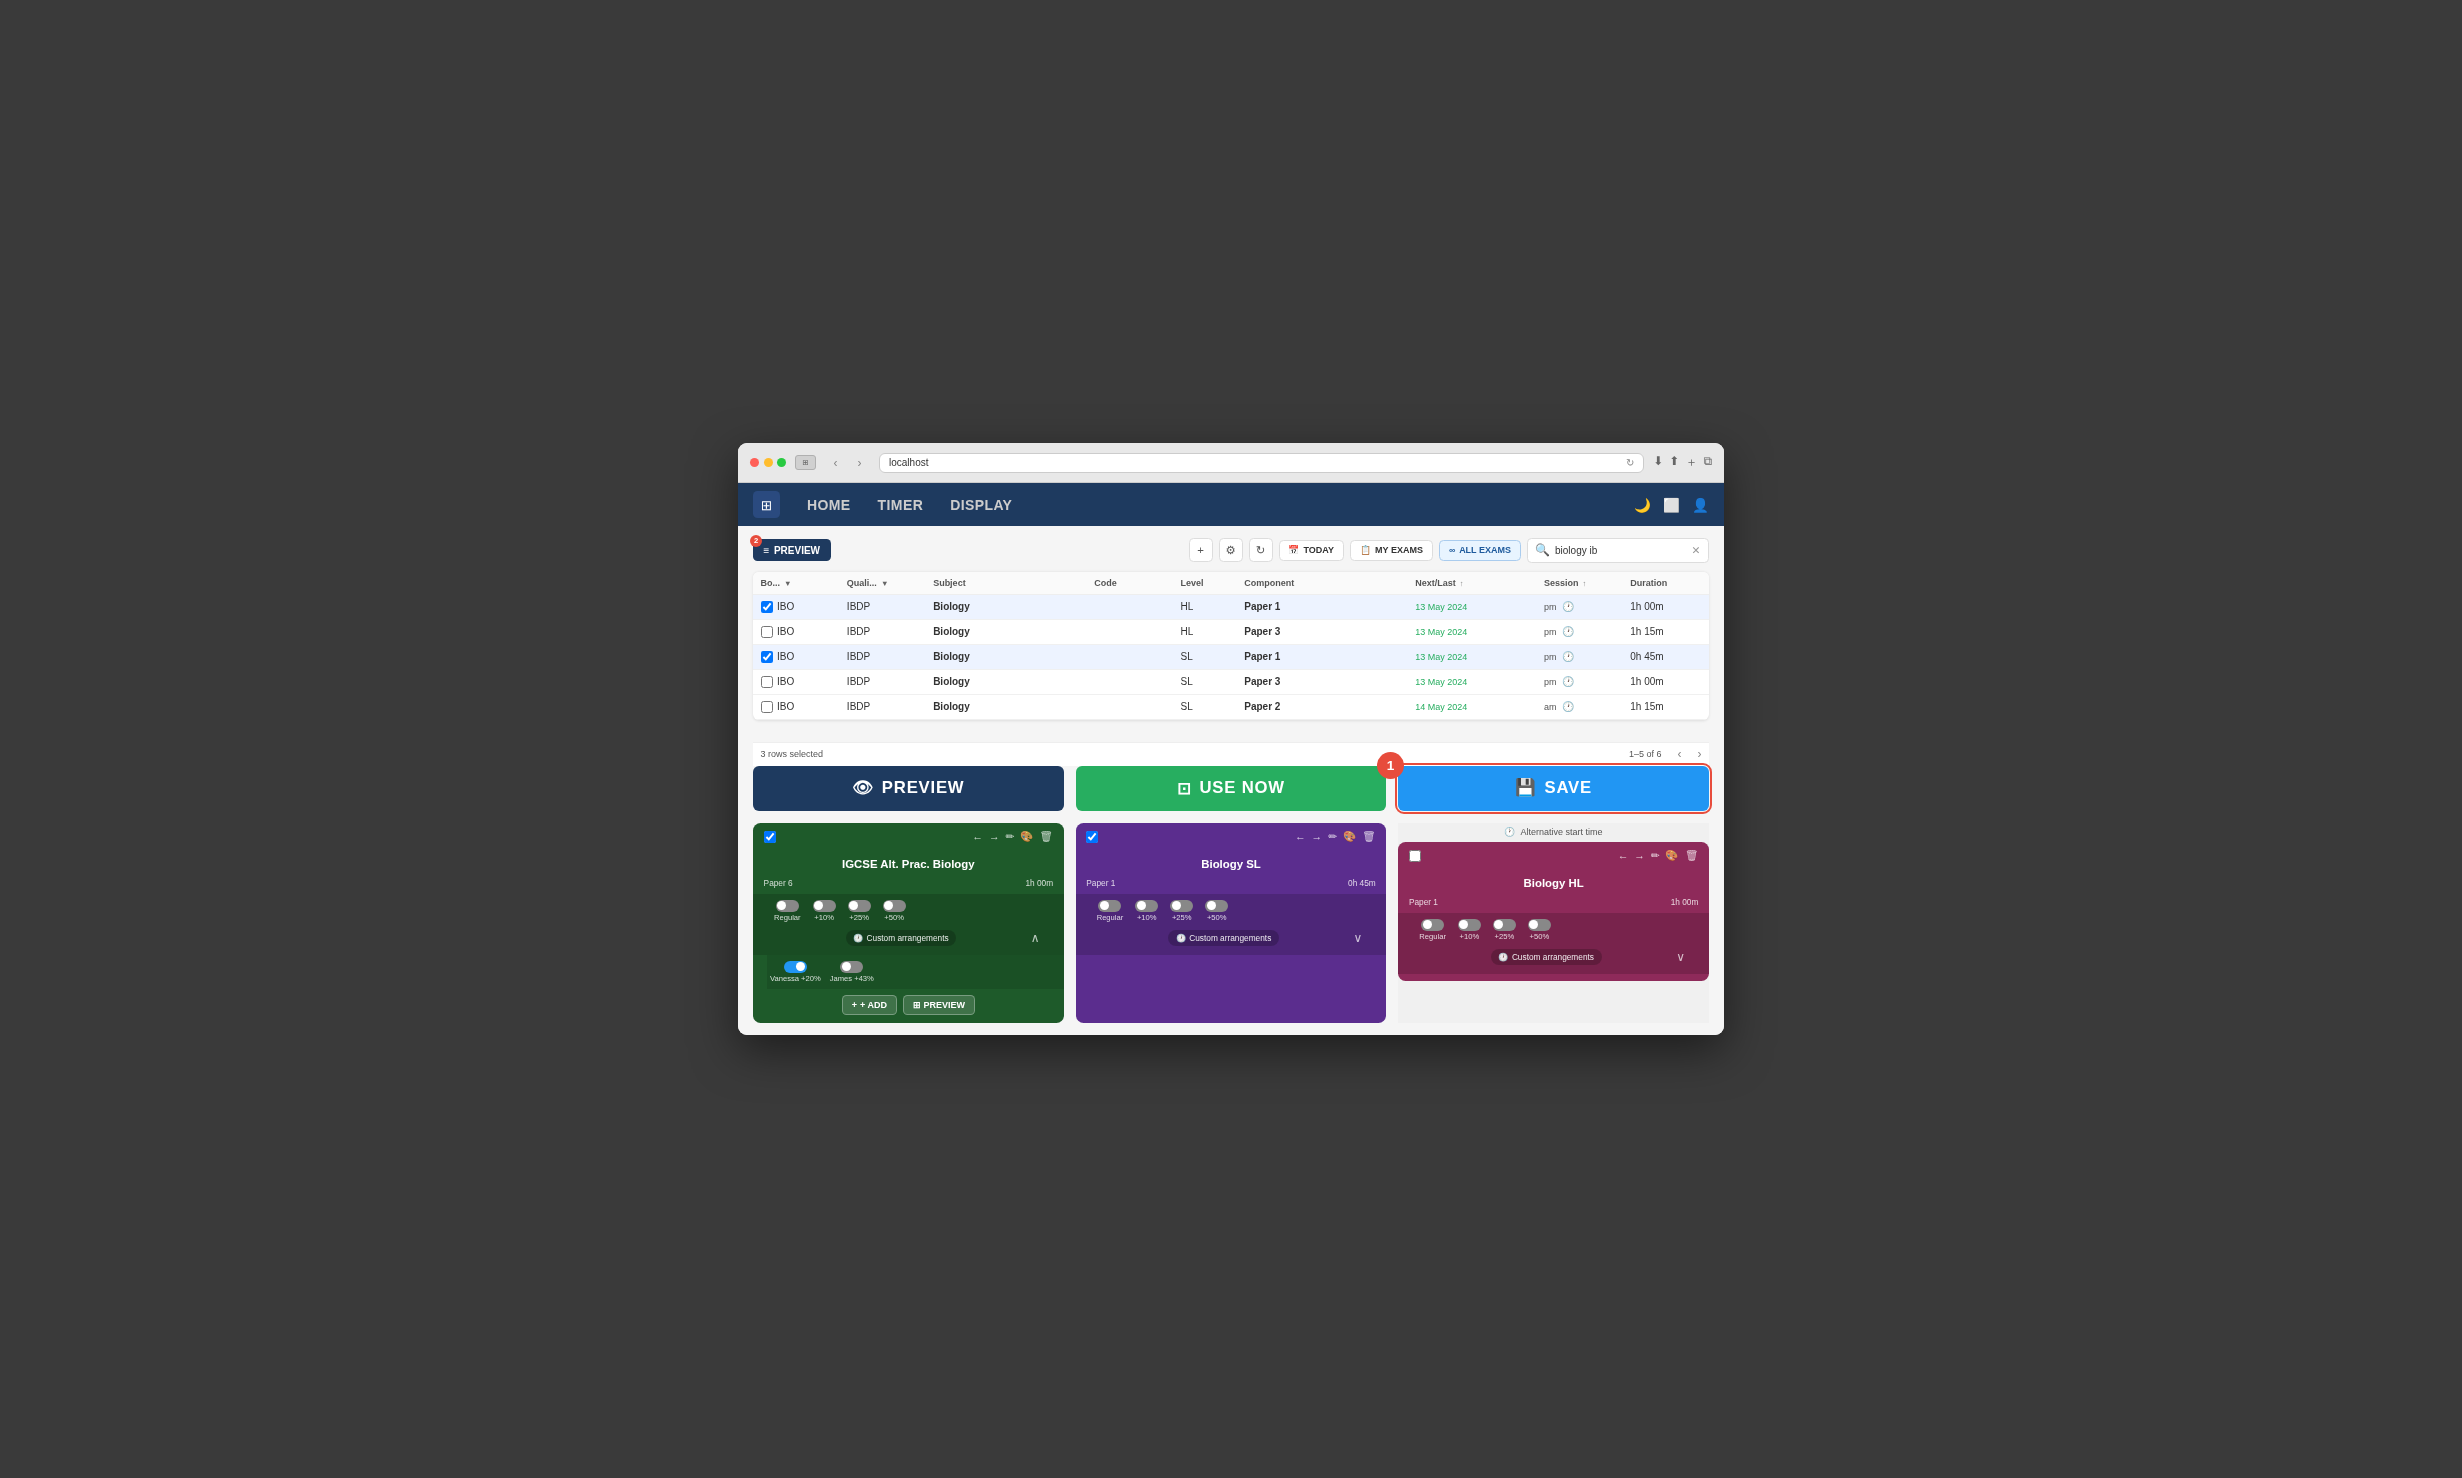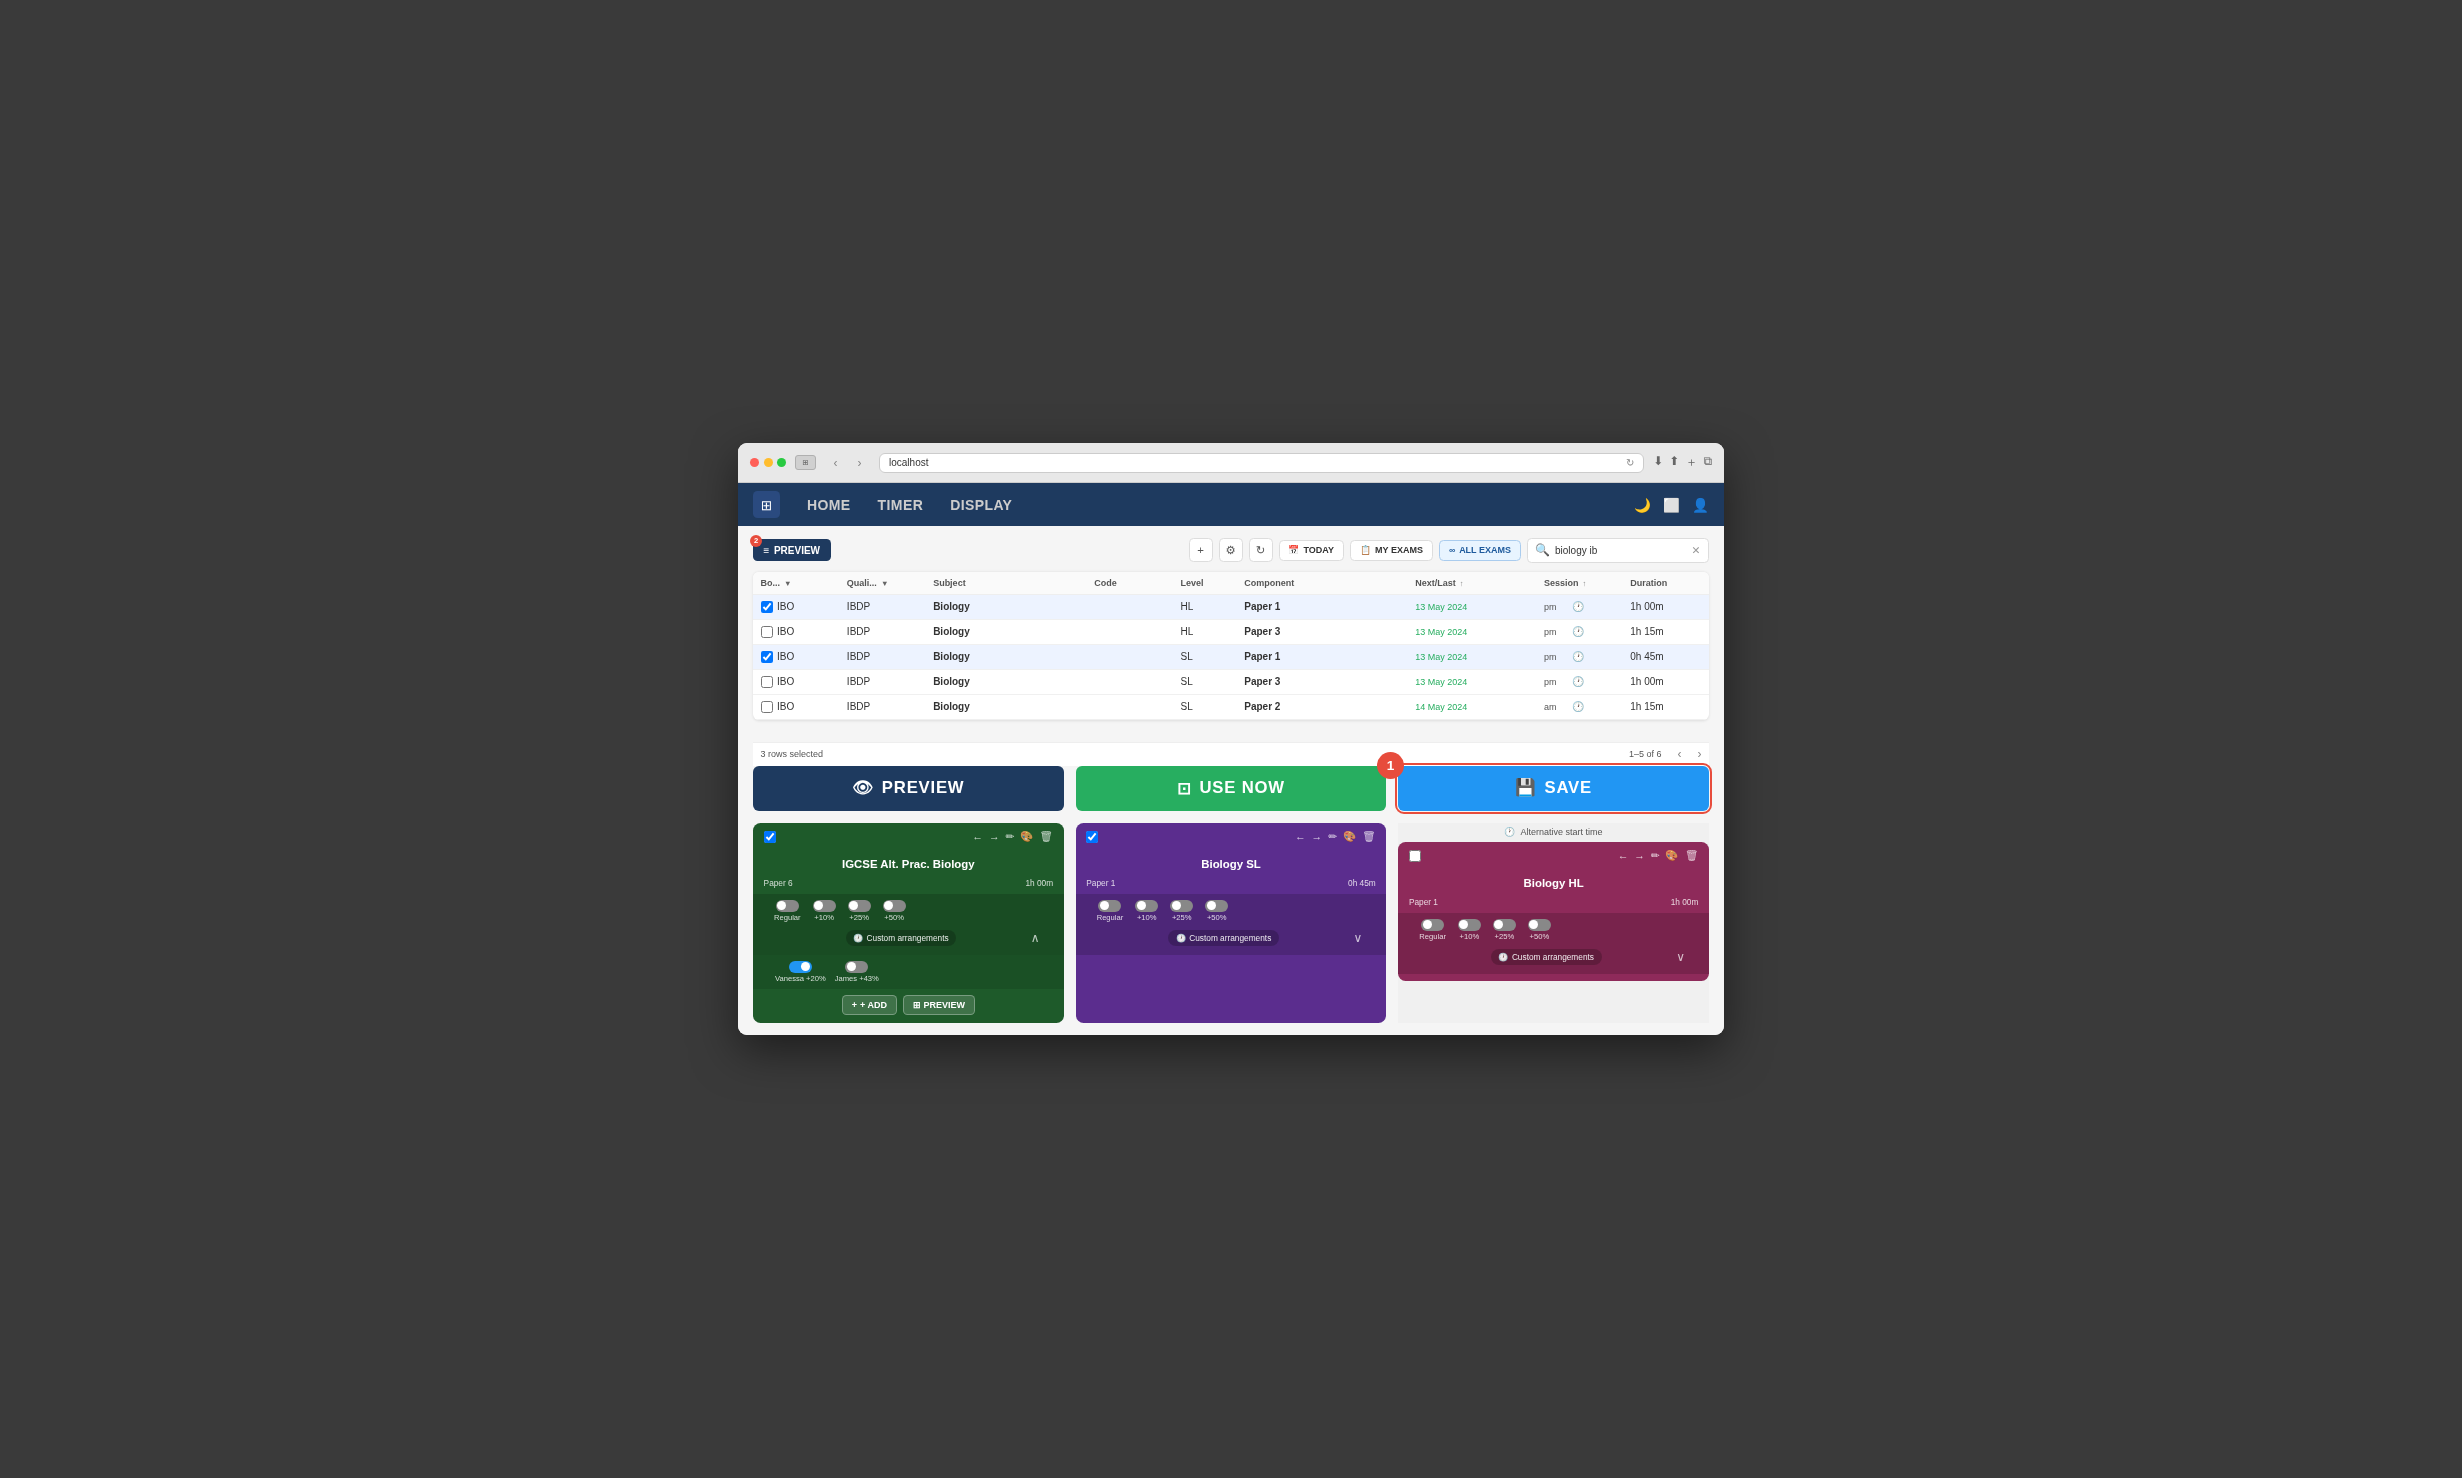--- a/index.html
+++ b/index.html
@@ -276,21 +276,21 @@
       width: 12px;
       height: 12px;
       cursor: pointer;
     }
     .date-green { color: #27ae60; font-size: 9px; }
     .component-link { font-weight: 600; }
     .subject-bold { font-weight: 700; }
     .session-cell {
       display: flex;
       align-items: center;
-      gap: 16px;
+      gap: 6px;
       font-size: 9px;
       color: #555;
     }
     .clock-icon { font-size: 10px; }
     .sort-icon { font-size: 7.6px; color: #888; margin-left: 1.5px; }
     .filter-icon { font-size: 7.6px; color: #666; margin-left: 1.5px; cursor: pointer; }
     .table-footer {
       display: flex;
       align-items: center;
       justify-content: space-between;
@@ -764,21 +764,21 @@
             </div>
             <div style="display:flex; justify-content:space-between; align-items:center;">
               <button class="custom-arrangements-btn">
                 <span>🕐</span>
                 <span>Custom arrangements</span>
               </button>
               <span class="chevron-btn">∧</span>
             </div>
           </div>
 
-          <div style="background:rgba(0,0,0,0.1); padding:6px 22px;">
+          <div style="background:rgba(0,0,0,0.1); padding:6px 3px;margin-left:14px;">
             <div class="user-toggles">
               <div class="user-toggle">
                 <div class="toggle-switch toggle-on">
                     <div class="toggle-knob toggle-knob-right"></div>
                   </div>
                 <span>Vanessa +20%</span>
               </div>
               <div class="user-toggle">
                 <div class="toggle-switch toggle-off">
                     <div class="toggle-knob toggle-knob-left"></div>

